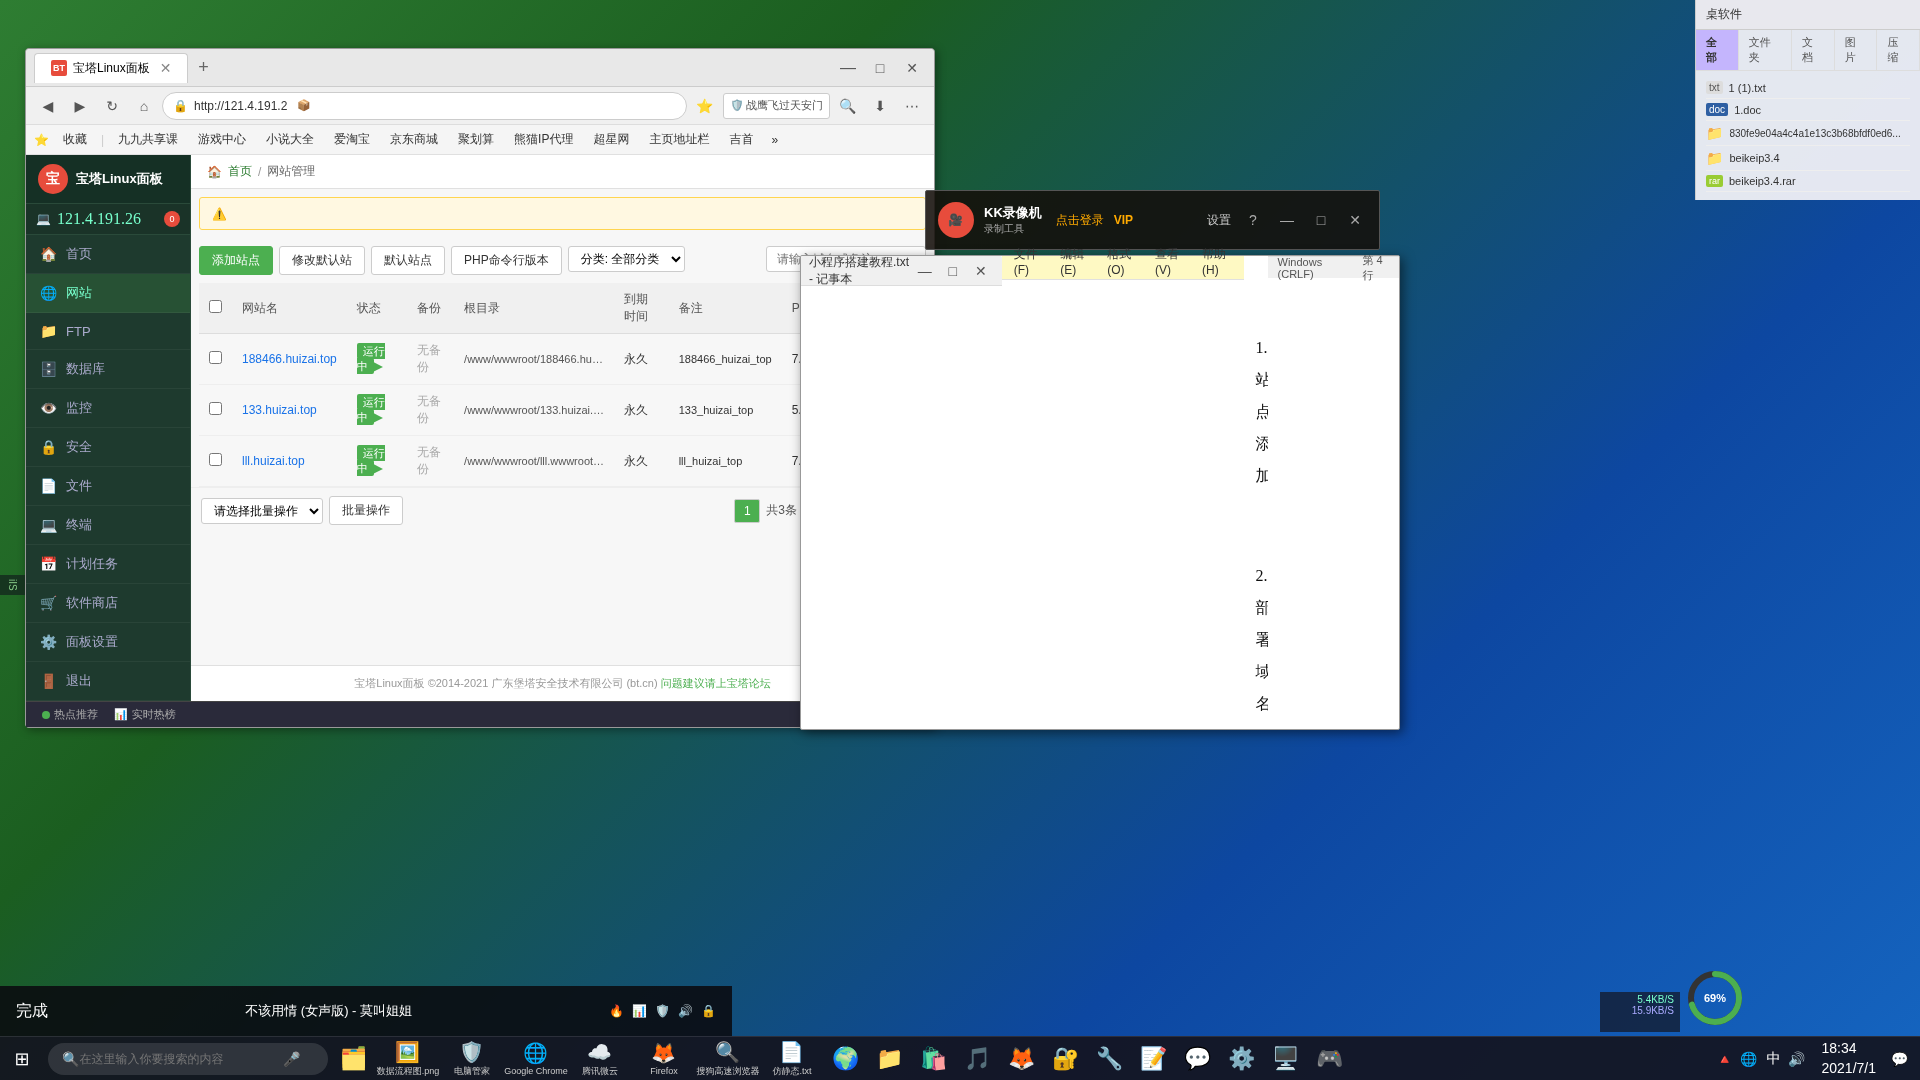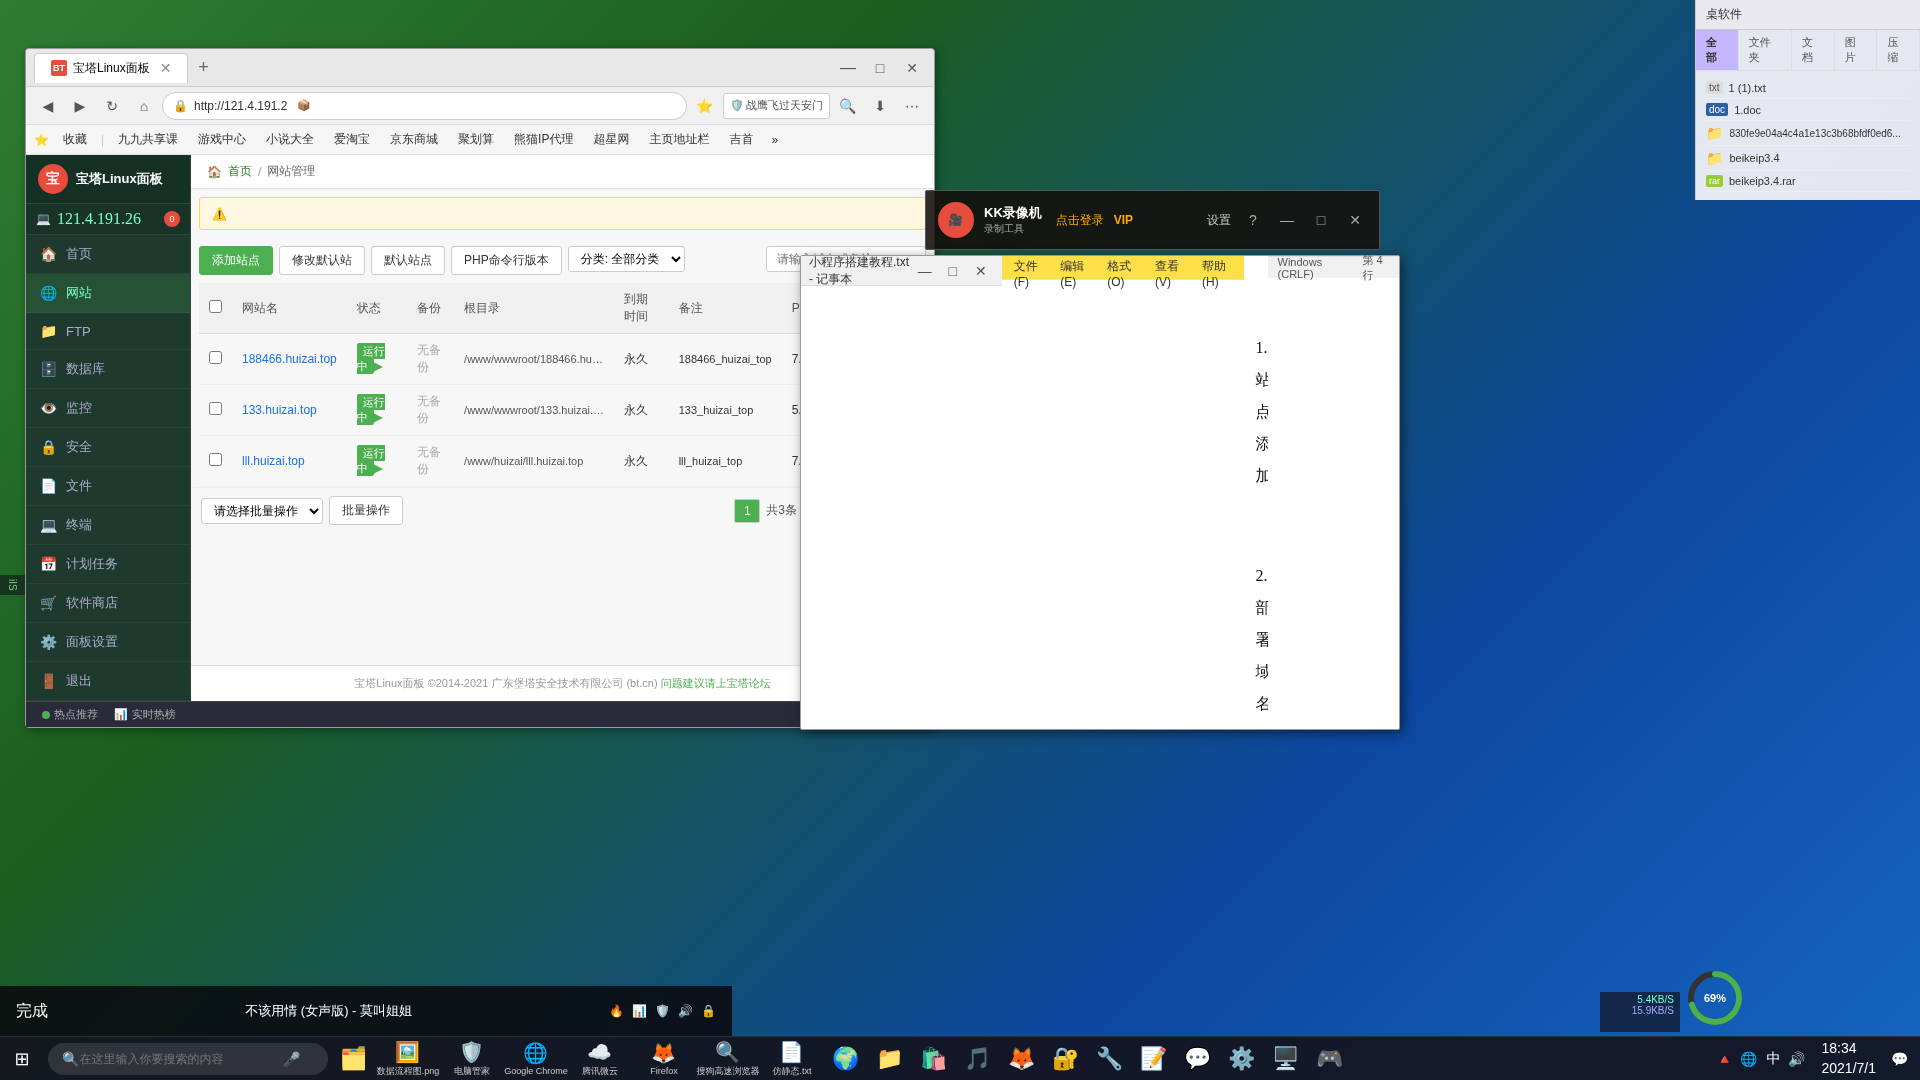--- a/index.html
+++ b/index.html
@@ -167,21 +167,21 @@
       z-index: 30; display: flex; border-radius: 2px;
     }
     .notepad-titlebar {
       background: #f0f0f0; height: 30px; display: flex; align-items: center; padding: 0 8px;
       border-bottom: 1px solid #ddd; border-radius: 2px 2px 0 0;
     }
     .notepad-title { flex: 1; font-size: 12px; color: #333; }
     .notepad-controls { display: flex; gap: 2px; }
     .notepad-ctrl-btn { width: 26px; height: 22px; display: flex; align-items: center; justify-content: center; cursor: pointer; font-size: 14px; color: #555; border: none; background: transparent; }
     .notepad-menubar {
-      background: #fde047; height: 24px; display: flex; align-items: flex-start; padding: 0 4px;
+      background: #fef9c3; height: 24px; display: flex; align-items: flex-end; padding: 0 4px;
       border-bottom: 1px solid #e0e0e0; gap: 2px;
     }
     .notepad-menu-item { padding: 2px 8px; font-size: 12px; color: #333; cursor: pointer; border-radius: 2px; }
     .notepad-content {
       flex: 1; padding: 12px; font-size: 16px; color: #111; overflow-y: auto;
       font-family: 'SimSun', 'Microsoft YaHei', serif; line-height: 2;
       resize: none; border: none; outline: none; white-space: pre-wrap;
     }
     .notepad-statusbar {
       background: #f0f0f0; height: 22px; display: flex; align-items: center; padding: 0 10px;
@@ -512,21 +512,21 @@
       <td style="color:#4CAF50;font-size:11px;">剩余81天</td>
       <td>
         <span style="color:#1a73e8;cursor:pointer;font-size:11px;margin-right:4px;">设置</span>
       </td>
     </tr>
               <tr>
       <td><input type="checkbox" style=""></td>
       <td><a class="site-link">lll.huizai.top</a></td>
       <td><span class="status-running">运行中</span><span class="status-arrow">▶</span></td>
       <td><span class="no-backup">无备份</span></td>
-      <td style="font-size:11px;color:#555;max-width:160px;overflow:hidden;text-overflow:ellipsis;white-space:nowrap;">/www/huizai/lll.huizai.top</td>
+      <td style="font-size:11px;color:#555;max-width:160px;overflow:hidden;text-overflow:ellipsis;white-space:nowrap;">/www/wwwroot/lll.wwwroot.top</td>
       <td>永久</td>
       <td style="font-size:11px;">lll_huizai_top</td>
       <td>7.0</td>
       <td style="color:#4CAF50;font-size:11px;">剩余64天</td>
       <td>
         <span style="color:#1a73e8;cursor:pointer;font-size:11px;margin-right:4px;">设置</span>
       </td>
     </tr>
             </tbody>
         </table>

